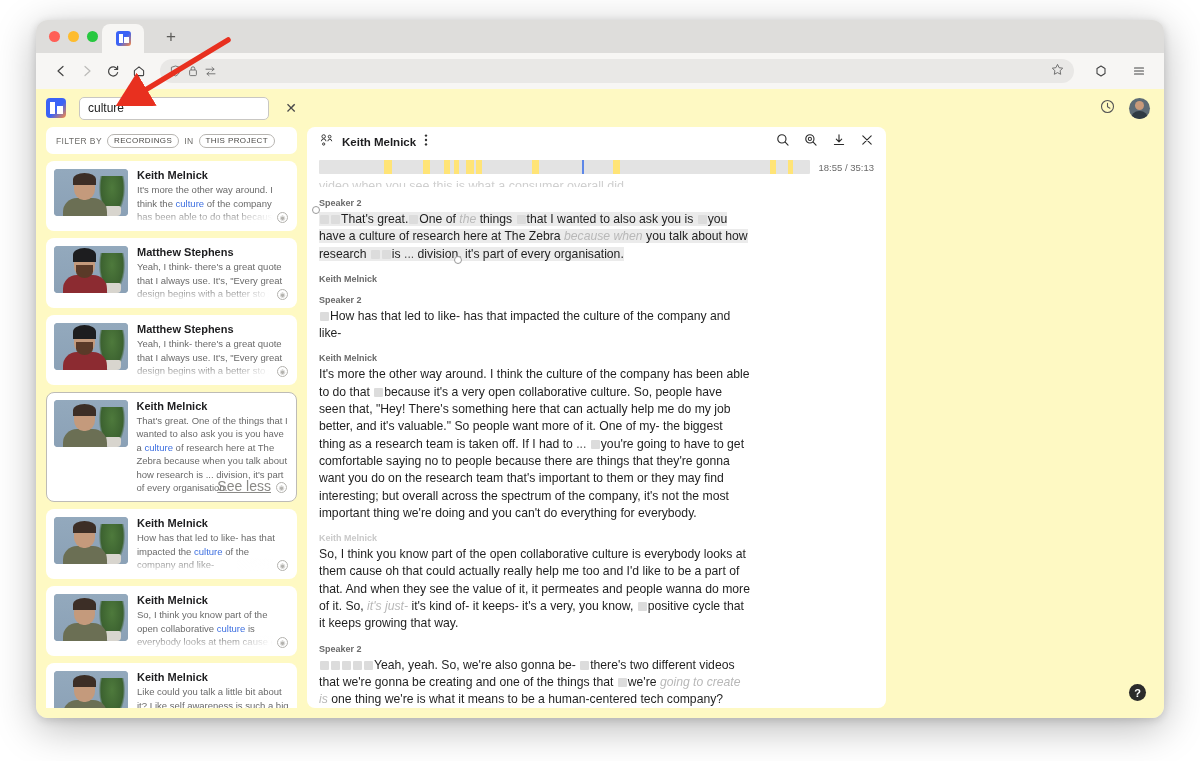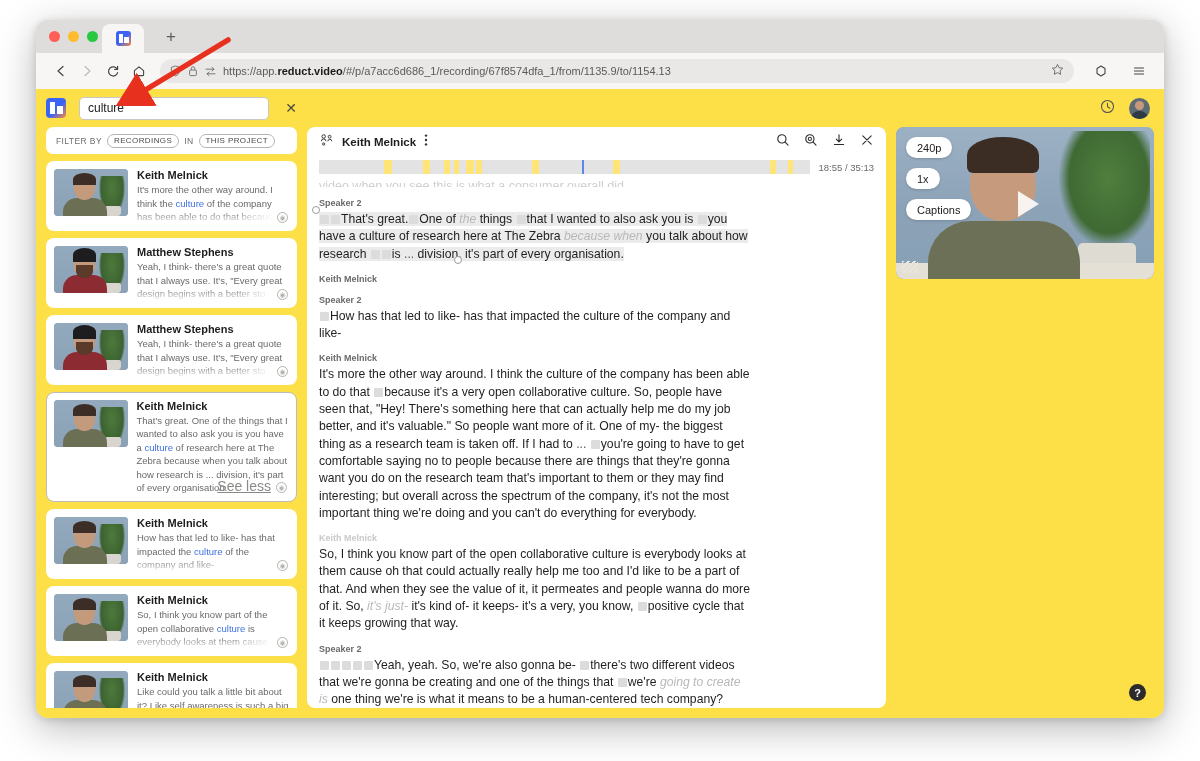--- a/index.html
+++ b/index.html
@@ -85,21 +85,21 @@
   .urlbar .urltext { white-space: nowrap; color: #5a5a5a; }
   .urlbar .urltext b { color: #1b1b1b; font-weight: 700; }
   .star { margin-left: auto; color: #6b6b6b; font-size: 12px; }
   .chrome-right { display: flex; align-items: center; gap: 12px; padding-left: 6px; }
 
   
   .app {
     position: absolute;
     left: 0; top: 69px;
     width: 1128px; height: 629px;
-    background: #fde047;
+    background: #fef9c3;
   }
 
   .app-header {
     height: 38px;
     display: flex; align-items: center;
     padding: 0 14px 0 10px;
     position: relative;
   }
   .app-logo {
     width: 20px; height: 20px; border-radius: 4px;
@@ -431,21 +431,20 @@
       <svg width="11" height="12" viewBox="0 0 11 12">
           <path d="M5.5 1L9.6 2.3v3.2c0 2.6-1.8 4.6-4.1 5.4C3.2 10.1 1.4 8.1 1.4 5.5V2.3z" fill="none" stroke="#6b6b6b" stroke-width="0.9"></path>
         </svg>
       <svg width="10" height="12" viewBox="0 0 10 12">
           <rect x="1.6" y="5" width="6.8" height="5.6" rx="1" fill="none" stroke="#6b6b6b" stroke-width="0.9"></rect>
           <path d="M3.2 5V3.6a1.8 1.8 0 0 1 3.6 0V5" fill="none" stroke="#6b6b6b" stroke-width="0.9"></path>
         </svg>
       <svg width="11" height="11" viewBox="0 0 11 11">
           <path d="M1 3.2h8M7 1.4l2 1.8-2 1.8M10 7.8H2M4 6l-2 1.8L4 9.6" fill="none" stroke="#6b6b6b" stroke-width="0.9" stroke-linecap="round" stroke-linejoin="round"></path>
         </svg>
-      <span class="urltext"><span>https://app.</span><b>reduct.video</b><span>/#/p/a7acc6d686_1/recording/67f8574dfa_1/from/1135.9/to/1154.13</span></span>
       <span class="star">
         <svg width="13" height="13" viewBox="0 0 13 13">
             <path d="M6.5 1.4l1.6 3.3 3.6.5-2.6 2.5.6 3.6-3.2-1.7-3.2 1.7.6-3.6L1.3 5.2l3.6-.5z" fill="none" stroke="#6b6b6b" stroke-width="0.95" stroke-linejoin="round"></path>
           </svg>
       </span>
     </div>
 
     <div class="chrome-right">
       <span class="navbtn">
         <svg width="14" height="14" viewBox="0 0 14 14">
@@ -675,34 +674,20 @@
               <div class="speaker faded">Keith Melnick</div>
               <div class="para">So, I think you know part of the open collaborative culture is everybody looks at them cause oh that could actually really help me too and I'd like to be a part of that. And when they see the value of it, it permeates and people wanna do more of it. So, <span class="dim">it's just- </span>it's kind of- it keeps- it's a very, you know, <span class="gap"></span>positive cycle that it keeps growing that way.</div>
               <div class="speaker">Speaker 2</div>
               <div class="para"><span class="gap"></span><span class="gap"></span><span class="gap"></span><span class="gap"></span><span class="gap"></span>Yeah, yeah. So, we're also gonna be- <span class="gap"></span>there's two different videos that we're gonna be creating and one of the things that <span class="gap"></span>we're <span class="dim">going to create is </span>one thing we're is what it means to be a human-centered tech company? That's very much the theme of-</div>
             </div>
 
         </div>
       </div>
 
       <div class="right">
-        <div class="player">
-          <span class="p-wall"></span>
-          <span class="p-plant"></span>
-          <span class="p-pot"></span>
-          <span class="p-desk"></span>
-          <span class="p-body"></span>
-          <span class="p-head"></span>
-          <span class="p-hair"></span>
-          <span class="play-tri"></span>
-          <span class="p-watermark"></span>
-          <div class="pill q">240p</div>
-          <div class="pill s">1x</div>
-          <div class="pill c">Captions</div>
-        </div>
         <div class="help-btn">?</div>
       </div>
 
     </div>
   </div>
 </div>
 
 <svg class="arrow-svg" width="130" height="70" viewBox="0 0 130 70">
   <defs>
     <marker id="ah" markerWidth="7" markerHeight="7" refX="1" refY="3.5" orient="auto">

